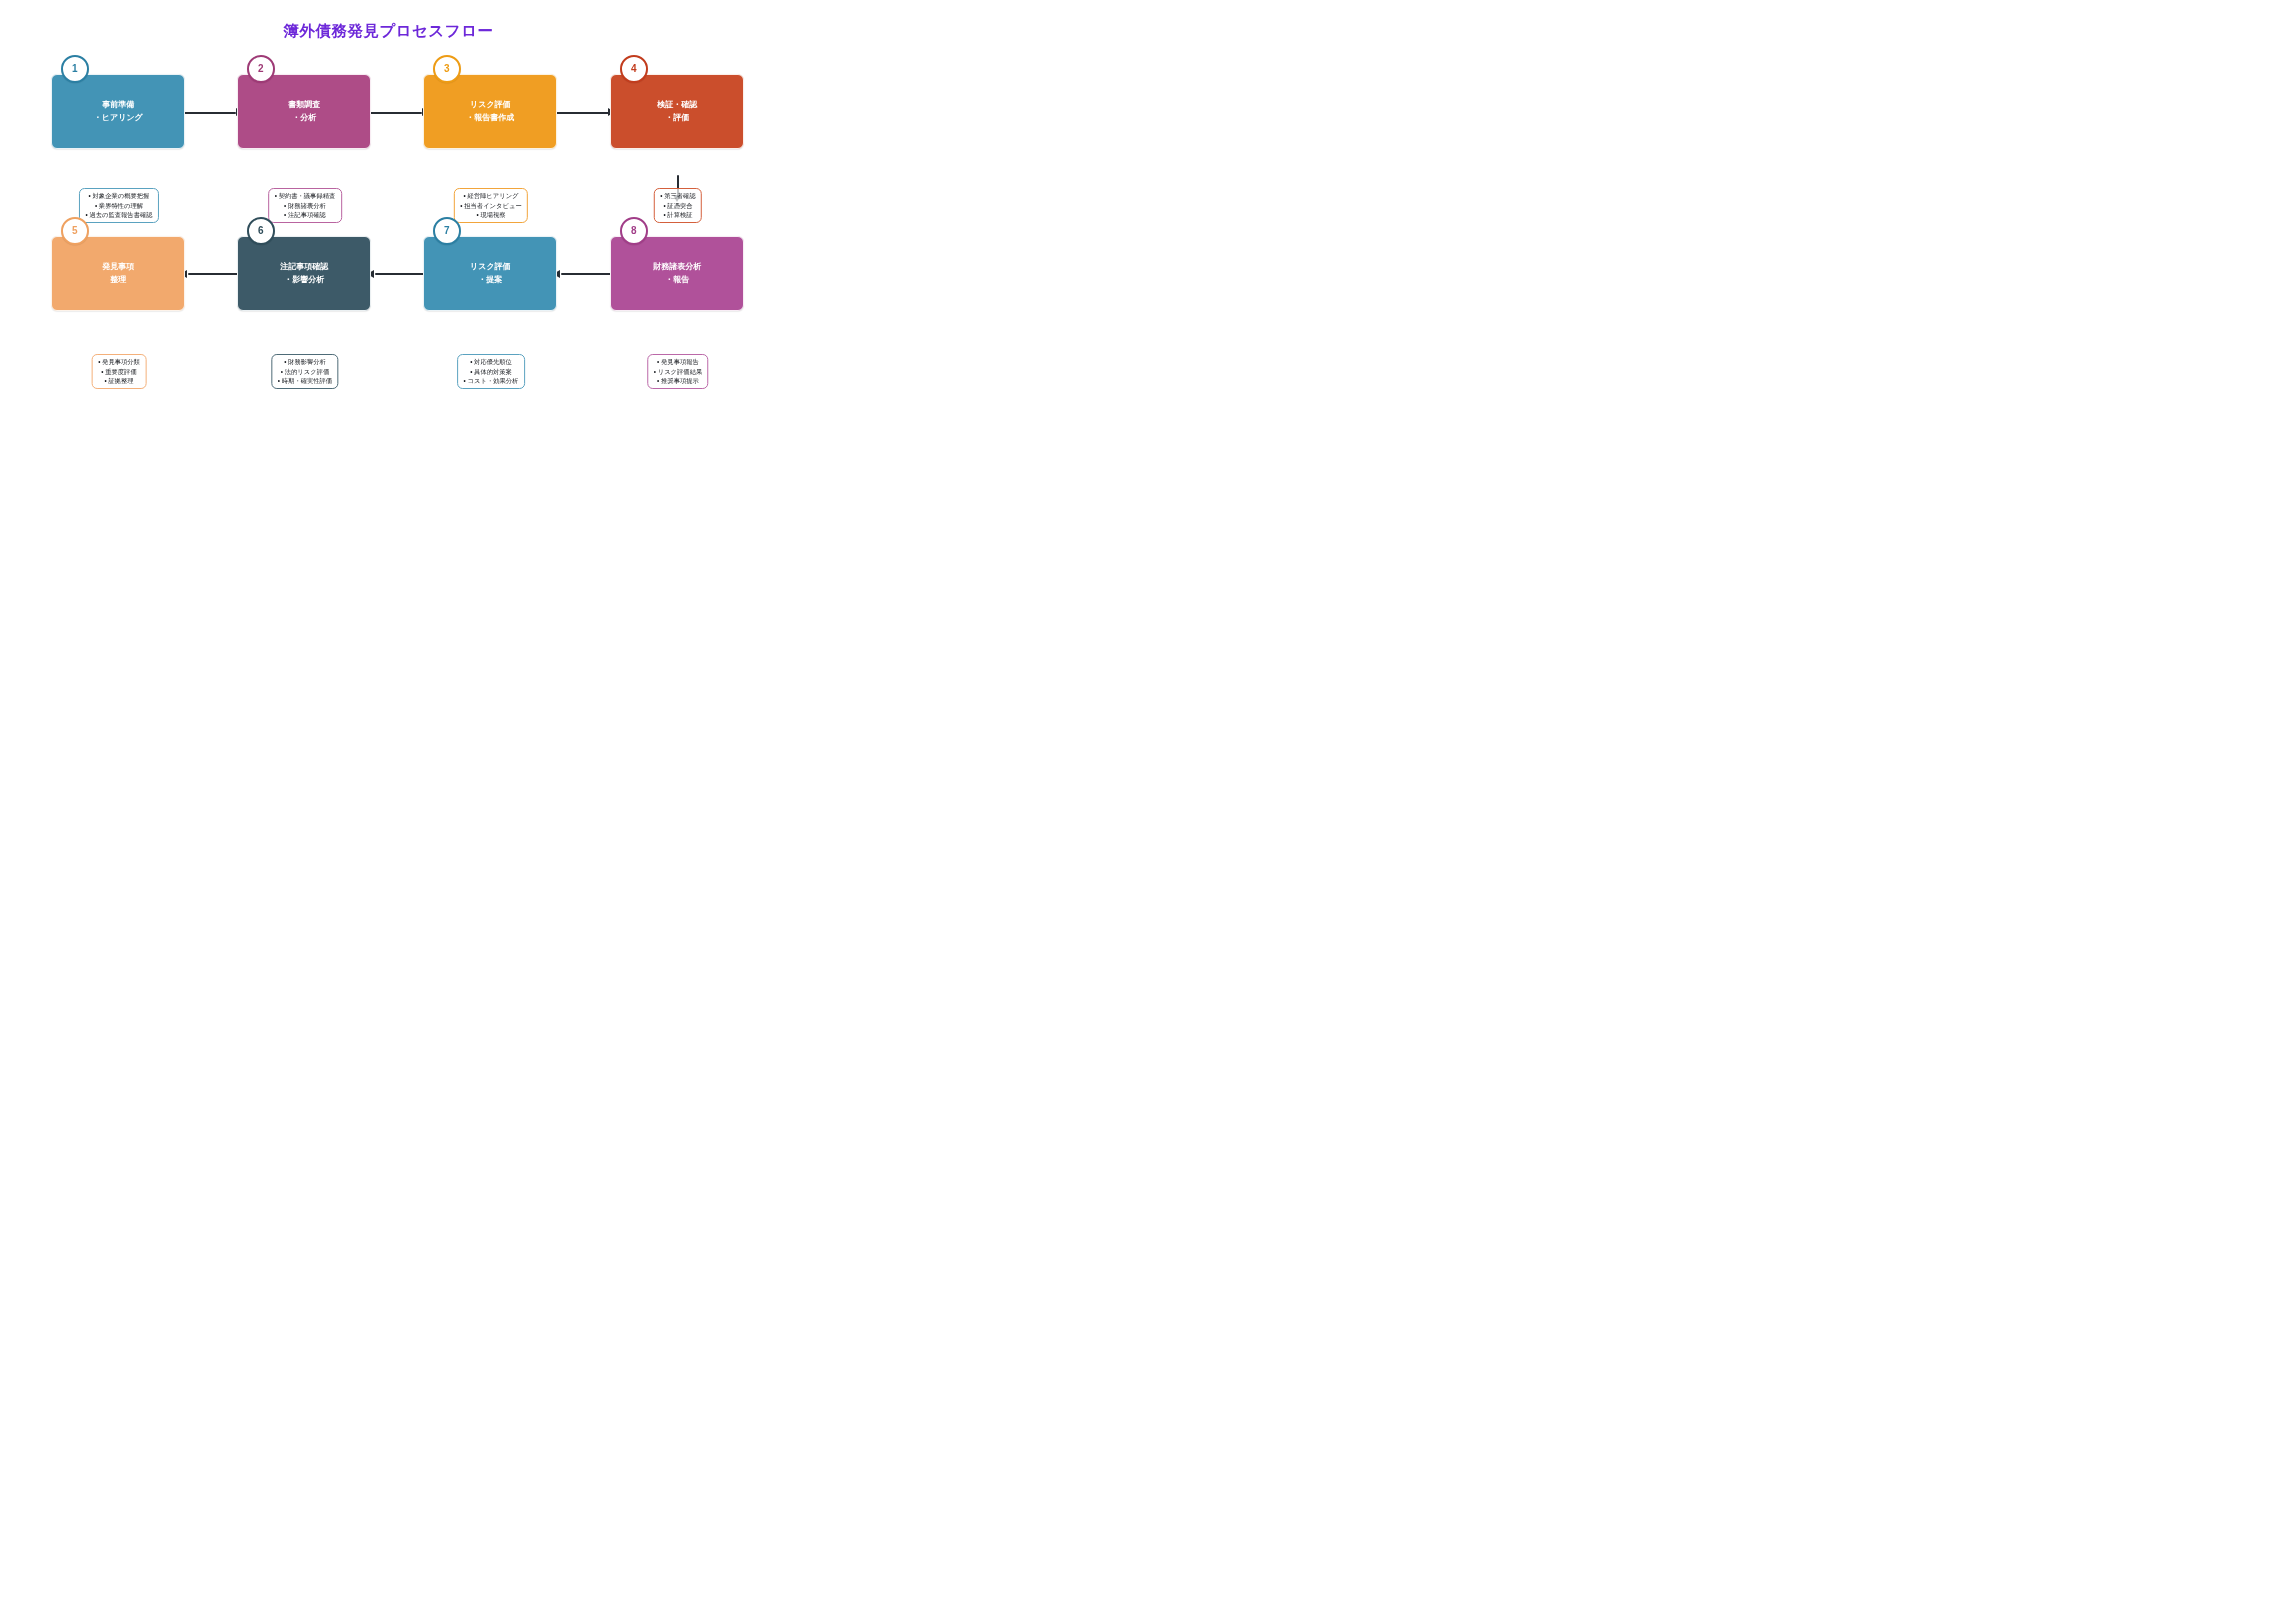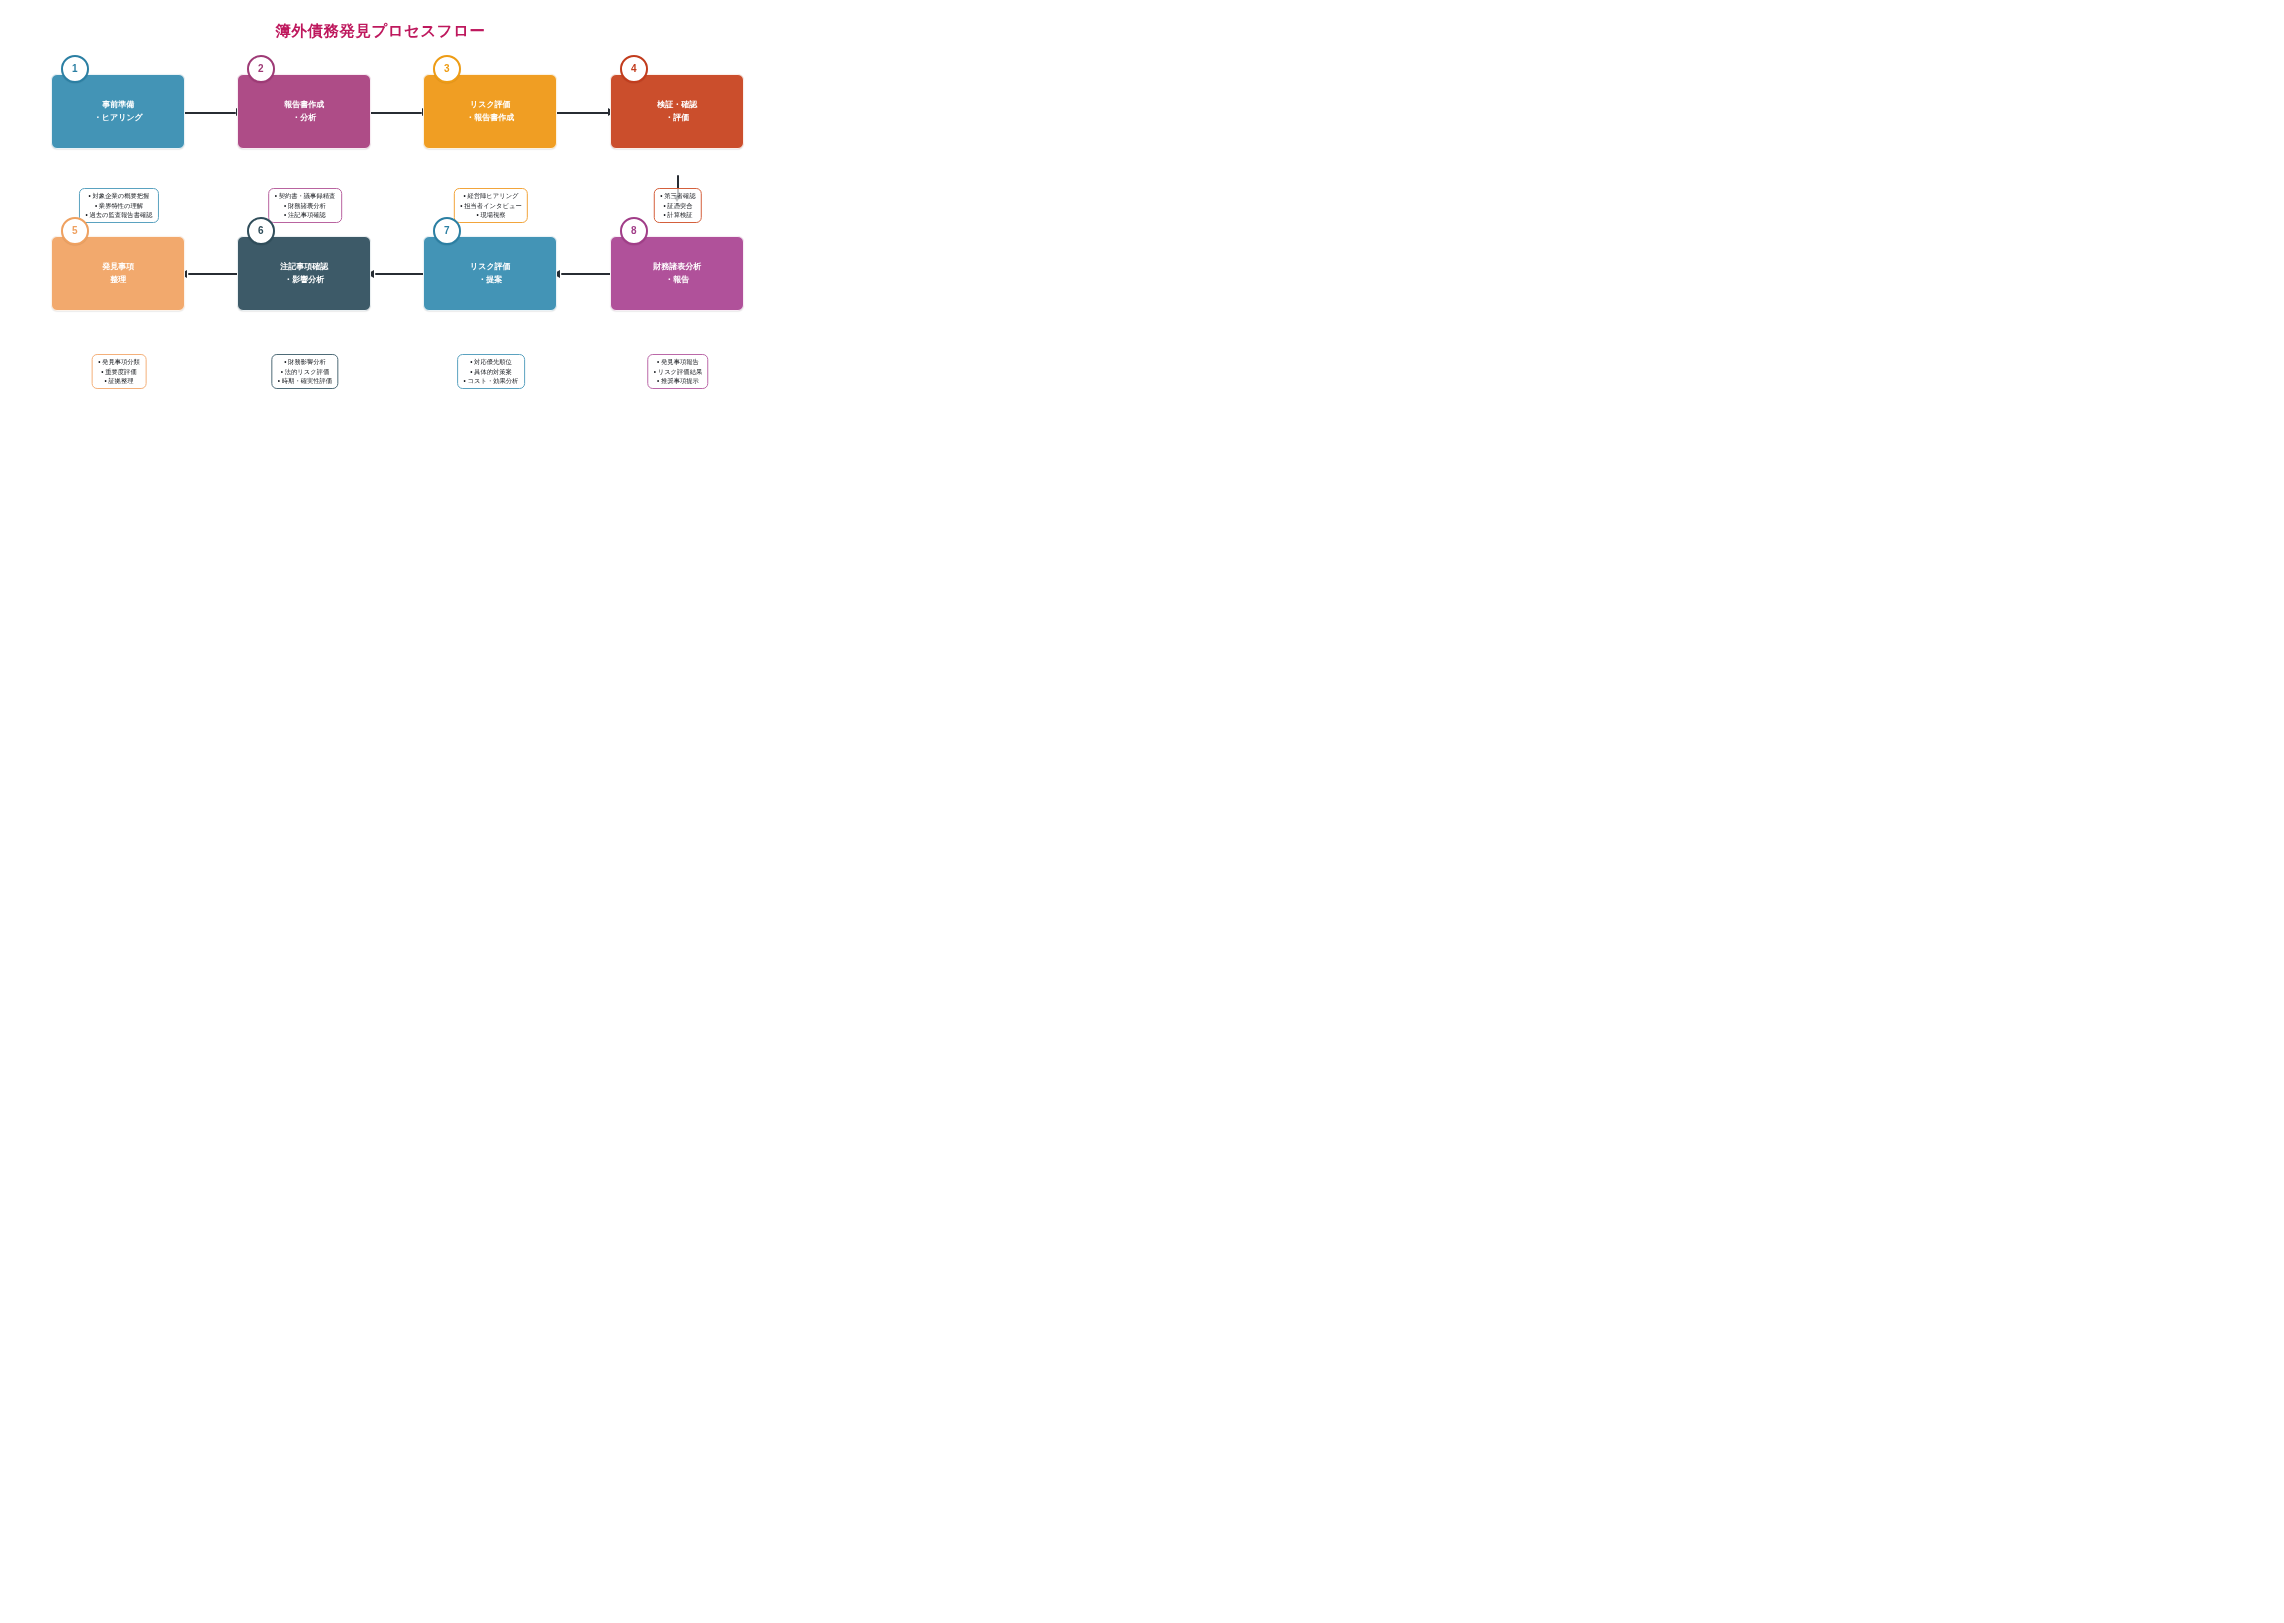--- a/index.html
+++ b/index.html
@@ -1,19 +1,19 @@
 <!DOCTYPE html>
 <html lang="ja" style="font-size:8.8px"><head>
 <meta charset="utf-8">
 <style>
   html,body{margin:0;padding:0;background:#ffffff;}
   body{font-family:"Liberation Sans", sans-serif;}
   .canvas{position:relative;width:761px;height:541px;background:#ffffff;overflow:hidden;}
-  .title{position:absolute;top:21px;left:0;width:100%;text-align:center;
-         font-size:15.4px;font-weight:bold;color:#be185d;letter-spacing:0.6px;}
+  .title{position:absolute;top:21px;left:8px;width:100%;text-align:center;
+         font-size:15.4px;font-weight:bold;color:#6d28d9;letter-spacing:0.6px;}
   
   .step{position:absolute;width:132px;height:73px;z-index:2;}
   .r1{top:76px;} .r2{top:238px;}
   .c1{left:53px;} .c2{left:239px;} .c3{left:425px;} .c4{left:612px;}
   .box{position:absolute;left:-1.7px;top:-1.7px;width:132px;height:73px;
        background:var(--fill,#888);border:1.7px solid var(--halo,#f4f4f4);
        border-radius:6px;display:flex;flex-direction:column;align-items:center;
        justify-content:center;color:#ffffff;font-weight:bold;font-size:8px;
        line-height:1.6;text-align:center;box-shadow:0 0.6px 1.1px rgba(0,0,0,0.08);}
   .badge{position:absolute;left:7.7px;top:-21.5px;width:24px;height:24px;background:#ffffff;
@@ -74,21 +74,21 @@
       <div>• 業界特性の理解</div>
       <div>• 過去の監査報告書確認</div>
     </div>
   </div>
 
   <div class="step r1 c2" style="--fill: #ae4c87; --badge: #9e3a76; --halo: #f8ecf3; --annb: #b964a0;">
     <div class="badge">
         <span>2</span>
       </div>
     <div class="box">
-      <div>報告書作成</div>
+      <div>書類調査</div>
       <div>・分析</div>
     </div>
     <div class="ann">
       <div>• 契約書・議事録精査</div>
       <div>• 財務諸表分析</div>
       <div>• 注記事項確認</div>
     </div>
   </div>
 
   <div class="step r1 c3" style="--fill: #f09e23; --badge: #ee9c14; --halo: #fdf3e0; --annb: #f2a53b;">

